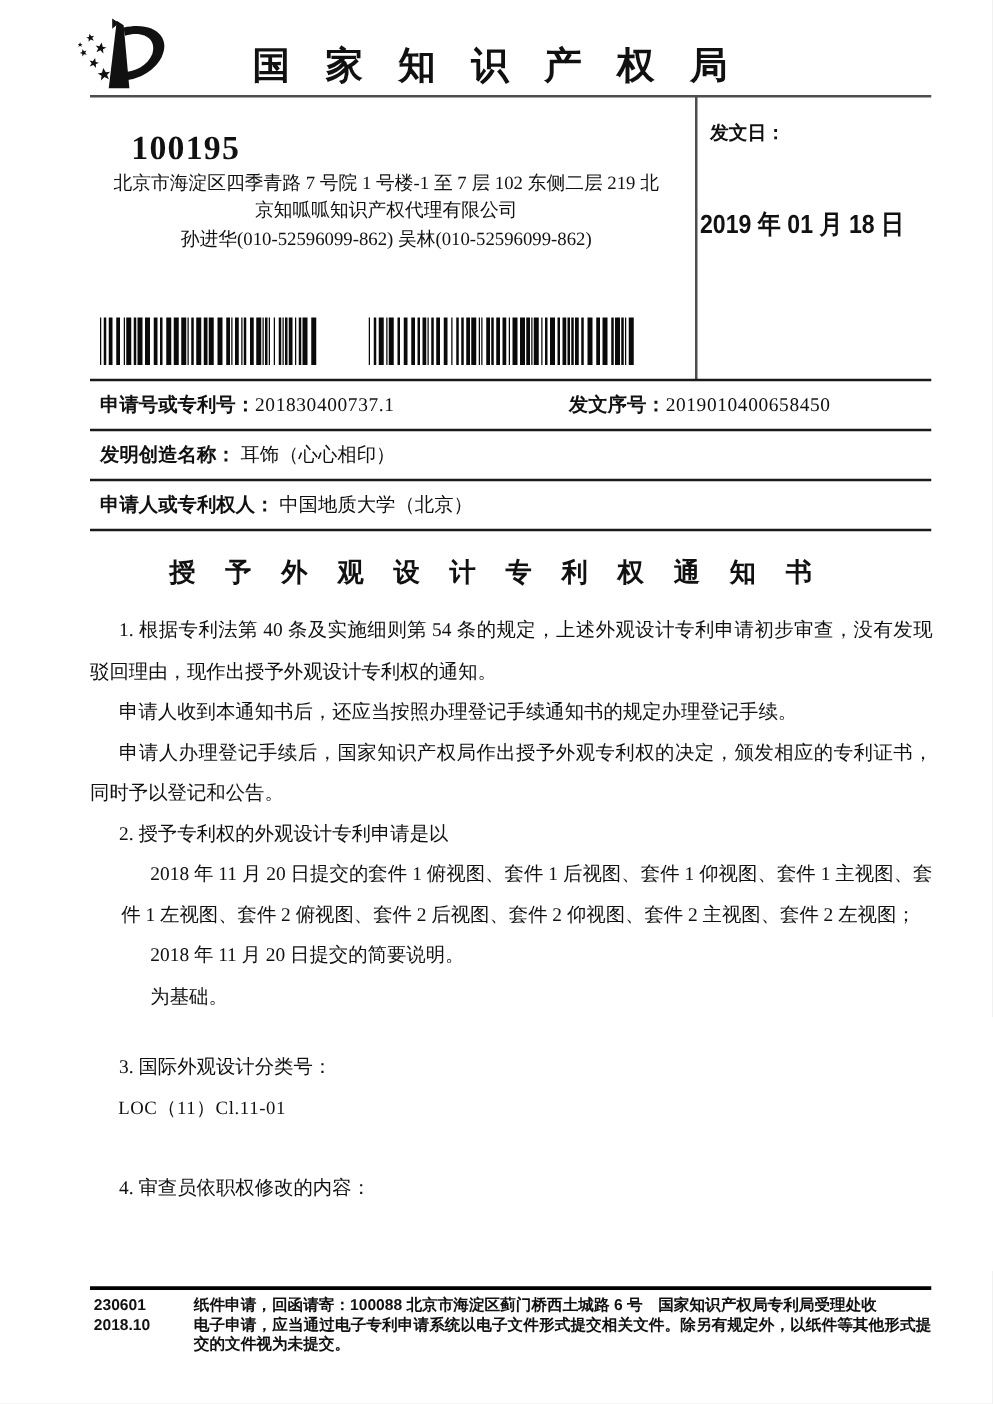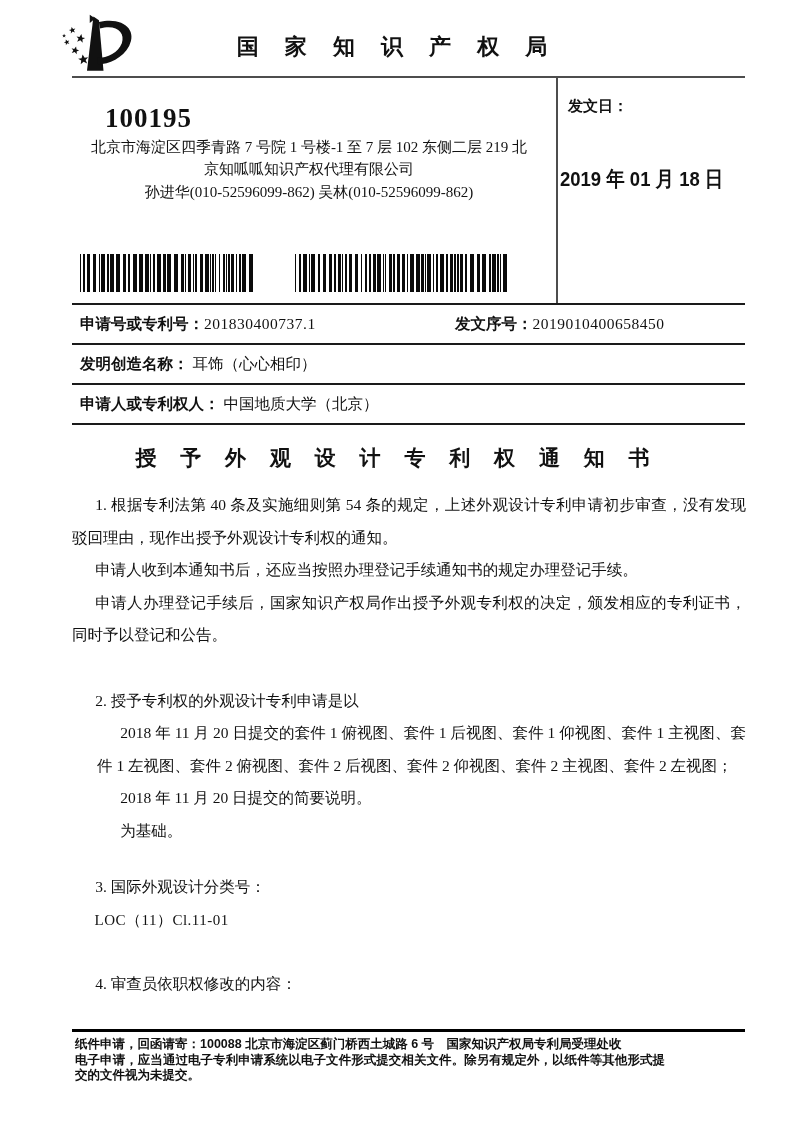--- a/index.html
+++ b/index.html
@@ -13,21 +13,21 @@
     font-family: "Liberation Serif", "DejaVu Serif", serif;
     color: #111;
     overflow: hidden;
   }
 
   
   .logo { position: absolute; left: 52px; top: 12px; width: 92px; height: 66px; }
   .agency-title {
     position: absolute; left: 0; top: 32px; width: 794px;
     text-align: center;
-    font-size: 22px; font-weight: bold;
+    font-size: 30px; font-weight: bold;
     letter-spacing: 10px;
     font-family: "Liberation Sans", "DejaVu Sans", sans-serif;
   }
   .header-rule {
     position: absolute; left: 72px; top: 76px; width: 673px; height: 2px;
     background: #4d4d4d;
   }
   .vert-divider {
     position: absolute; left: 556px; top: 77px; width: 2px; height: 227px;
     background: #4d4d4d;
@@ -86,21 +86,21 @@
     text-align: center; font-size: 21px; font-weight: bold;
     letter-spacing: 9px;
     font-family: "Liberation Sans", "DejaVu Sans", sans-serif;
   }
   .body-text {
     position: absolute; left: 72px; top: 489px; width: 674px;
     font-size: 15.5px; line-height: 32.5px;
     text-align: justify;
   }
   .body-text p { text-indent: 1.5em; }
-  .sec2 { margin-top: 33px; }
+  .sec2 { }
   .sec2-item { margin-left: 25px; text-indent: 1.9em; }
   .sec3 { margin-top: 24px; }
   .sec3-value { text-indent: 3.6em; font-size: 15px; letter-spacing: 0.5px; }
   .sec4 { margin-top: 32px; }
 
   
   .footer-rule {
     position: absolute; left: 72px; top: 1029px; width: 673px; height: 3px;
     background: #000;
   }
@@ -279,19 +279,23 @@
       <p class="sec3-value">LOC（11）Cl.11-01</p>
     </div>
 
     <div class="sec4">
       <p>4. 审查员依职权修改的内容：</p>
     </div>
   </div>
 
   <div class="footer-rule"></div>
   <div class="footer">
+    <div class="footer-codes">
+      <div>230601</div>
+      <div>2018.10</div>
+    </div>
     <div class="footer-text">
       <div>纸件申请，回函请寄：100088 北京市海淀区蓟门桥西土城路 6 号　国家知识产权局专利局受理处收</div>
       <div>电子申请，应当通过电子专利申请系统以电子文件形式提交相关文件。除另有规定外，以纸件等其他形式提交的文件视为未提交。</div>
     </div>
   </div>
 
 </div>
 
 </body></html>

